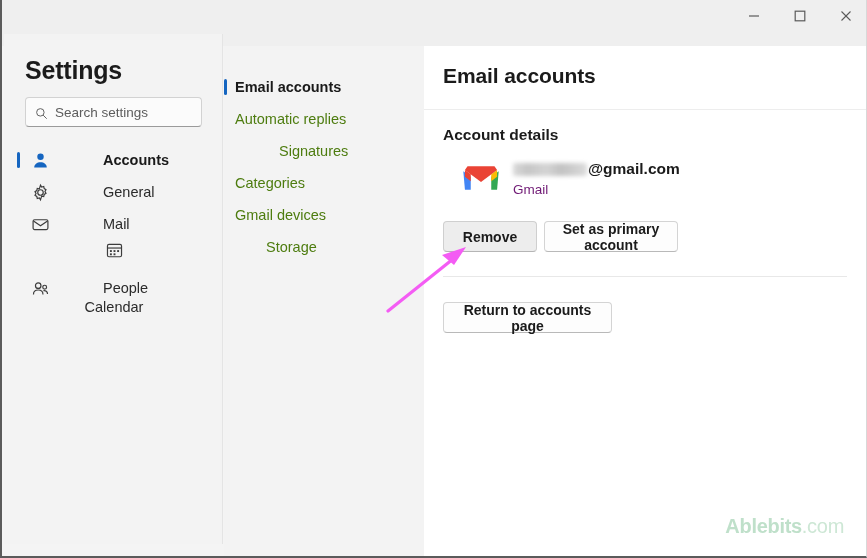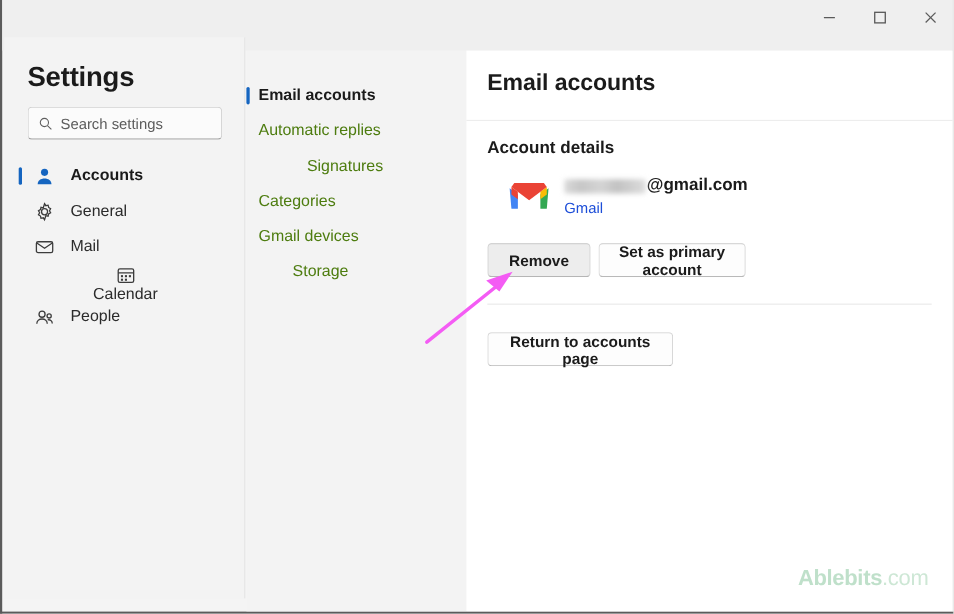--- a/index.html
+++ b/index.html
@@ -102,20 +102,21 @@
 
   .nav-item {
     position: absolute;
     left: 12px;
     width: 196px;
     height: 32px;
     display: flex;
     align-items: center;
     border-radius: 4px;
     cursor: pointer;
+    gap: 39px;
   }
   .nav-item .nicon {
     width: 20px; height: 20px;
     margin-left: 14px;
     margin-right: 14px;
     flex: 0 0 auto;
     display: flex;
     align-items: center;
     justify-content: center;
     color: #3c3c3c;
@@ -235,21 +236,21 @@
   }
   #email-domain {
     font-size: 15.5px;
     font-weight: 700;
     color: #1b1b1b;
   }
   #account-provider {
     position: absolute;
     left: 70px; top: 24px;
     font-size: 13.5px;
-    color: #1d4ed8;
+    color: #701a75;
   }
 
   .btn {
     position: absolute;
     height: 31px;
     box-sizing: border-box;
     border: 1px solid #d4d4d4;
     border-bottom-color: #b9b9b9;
     border-radius: 4px;
     background: #fdfdfd;

